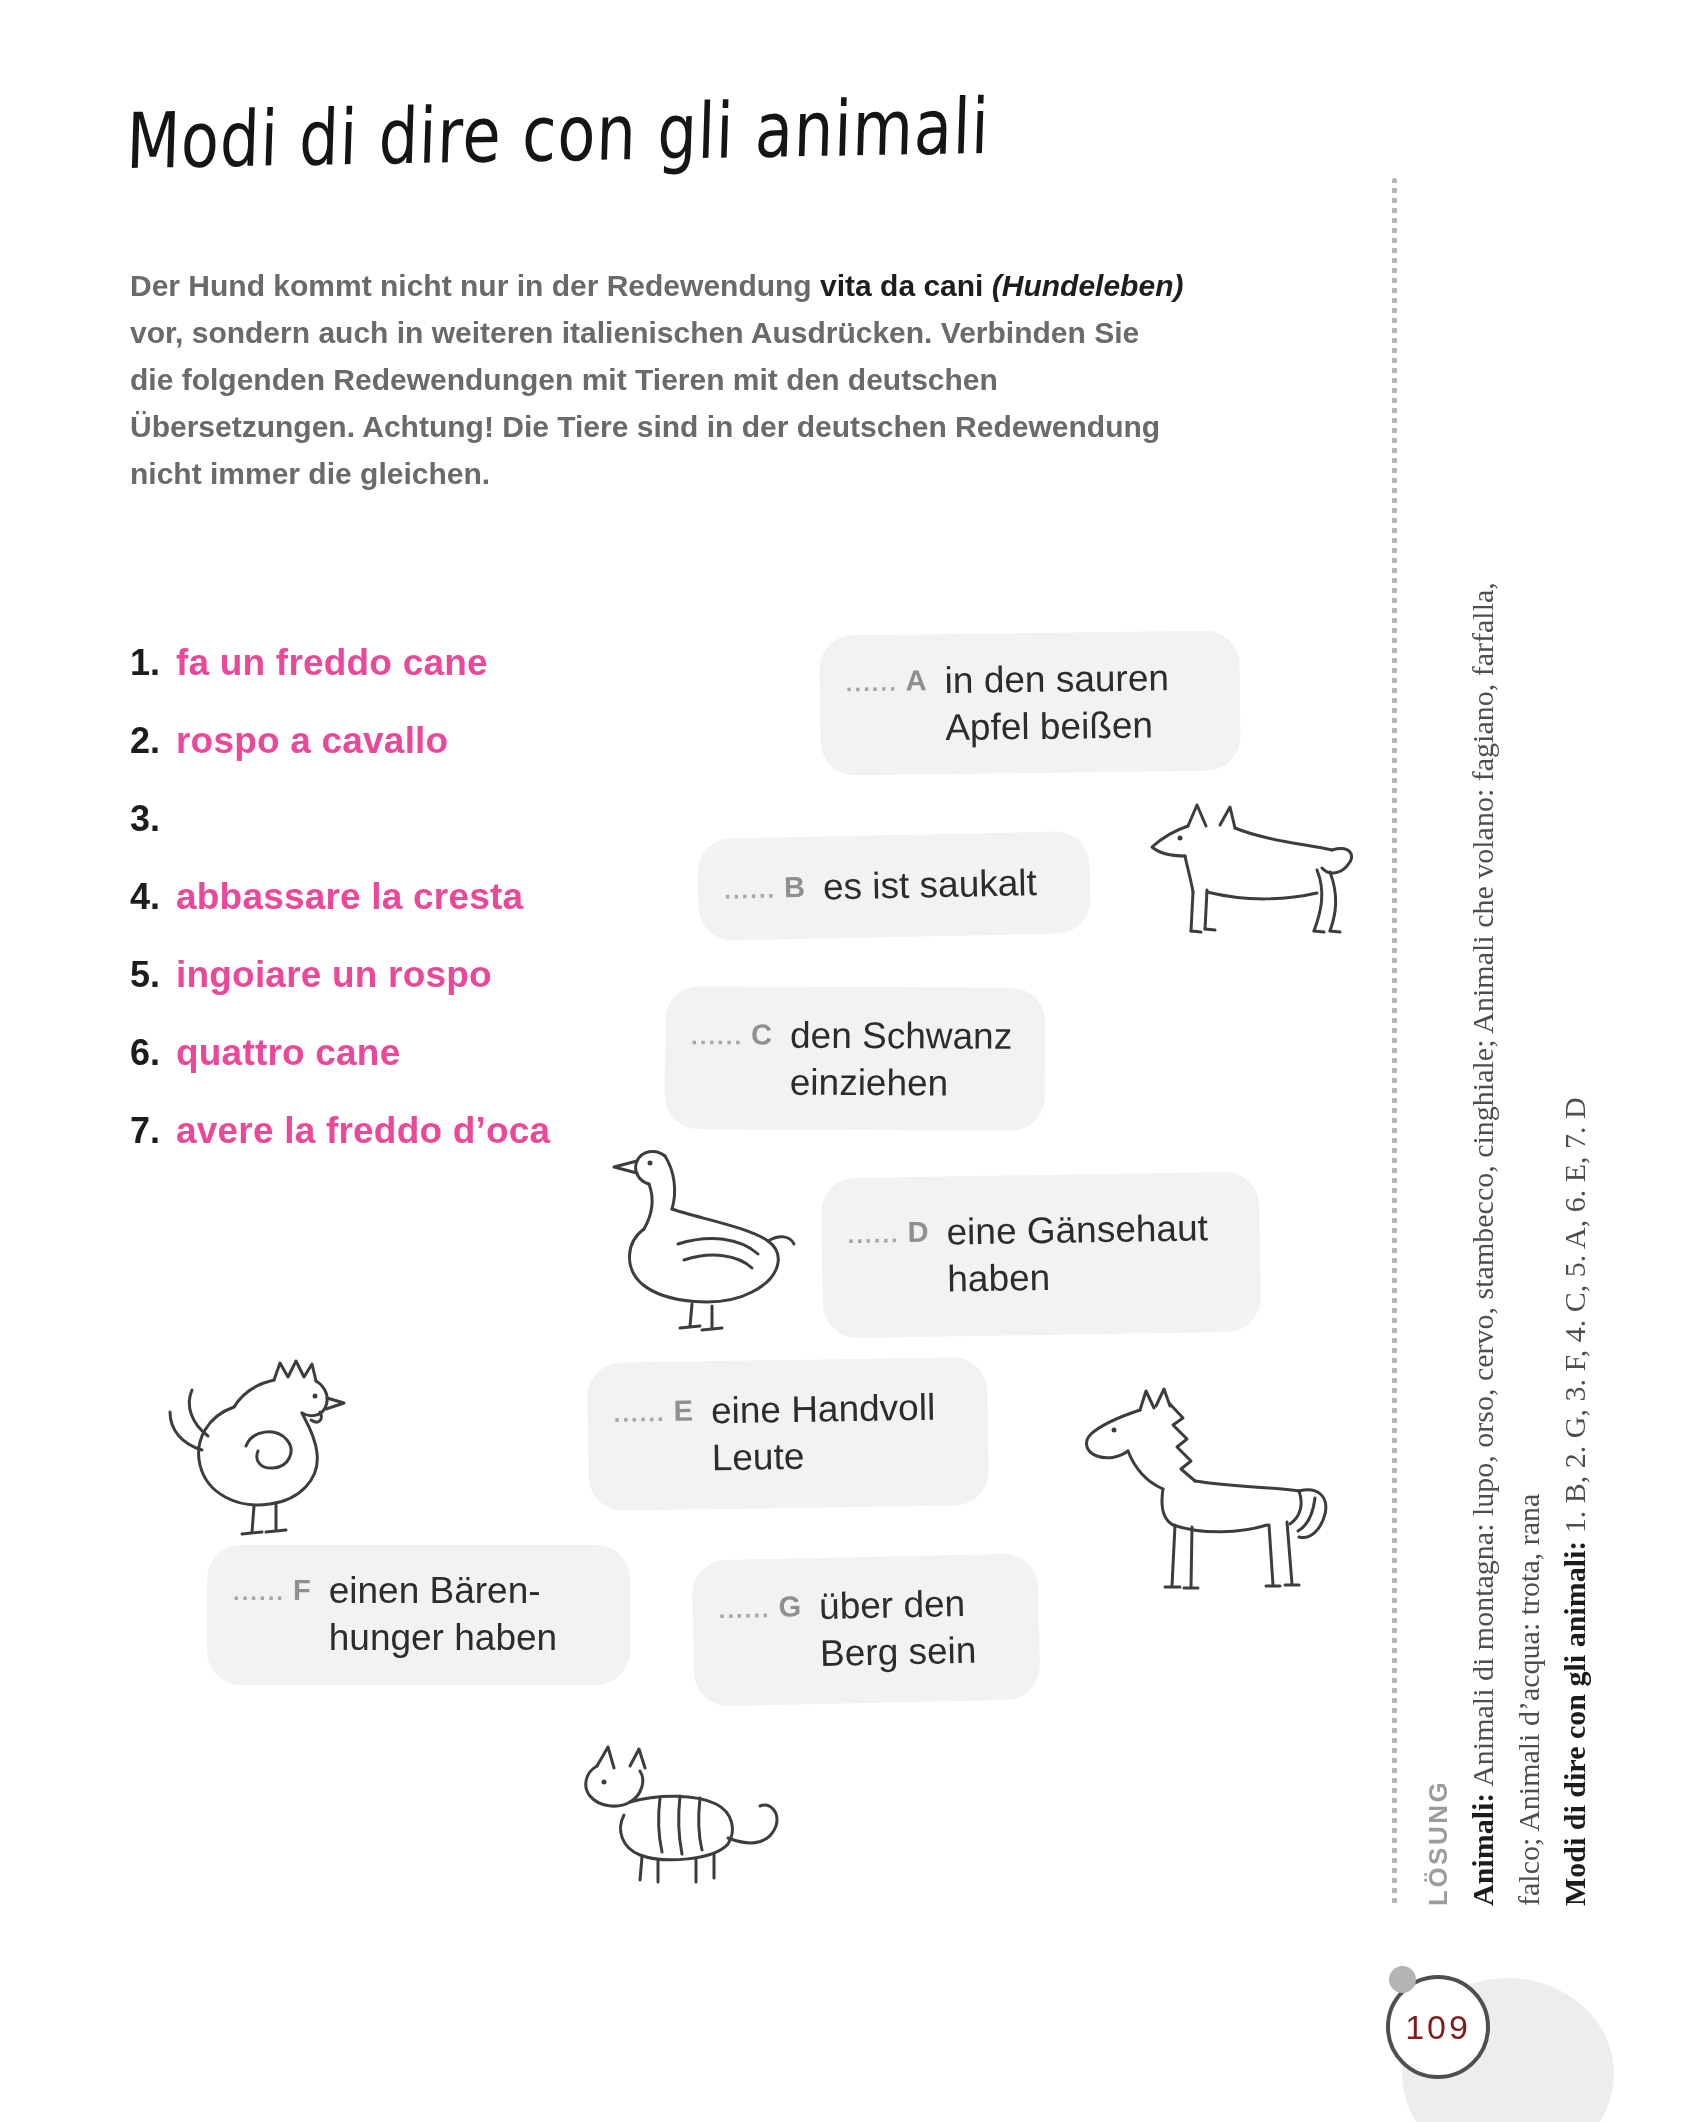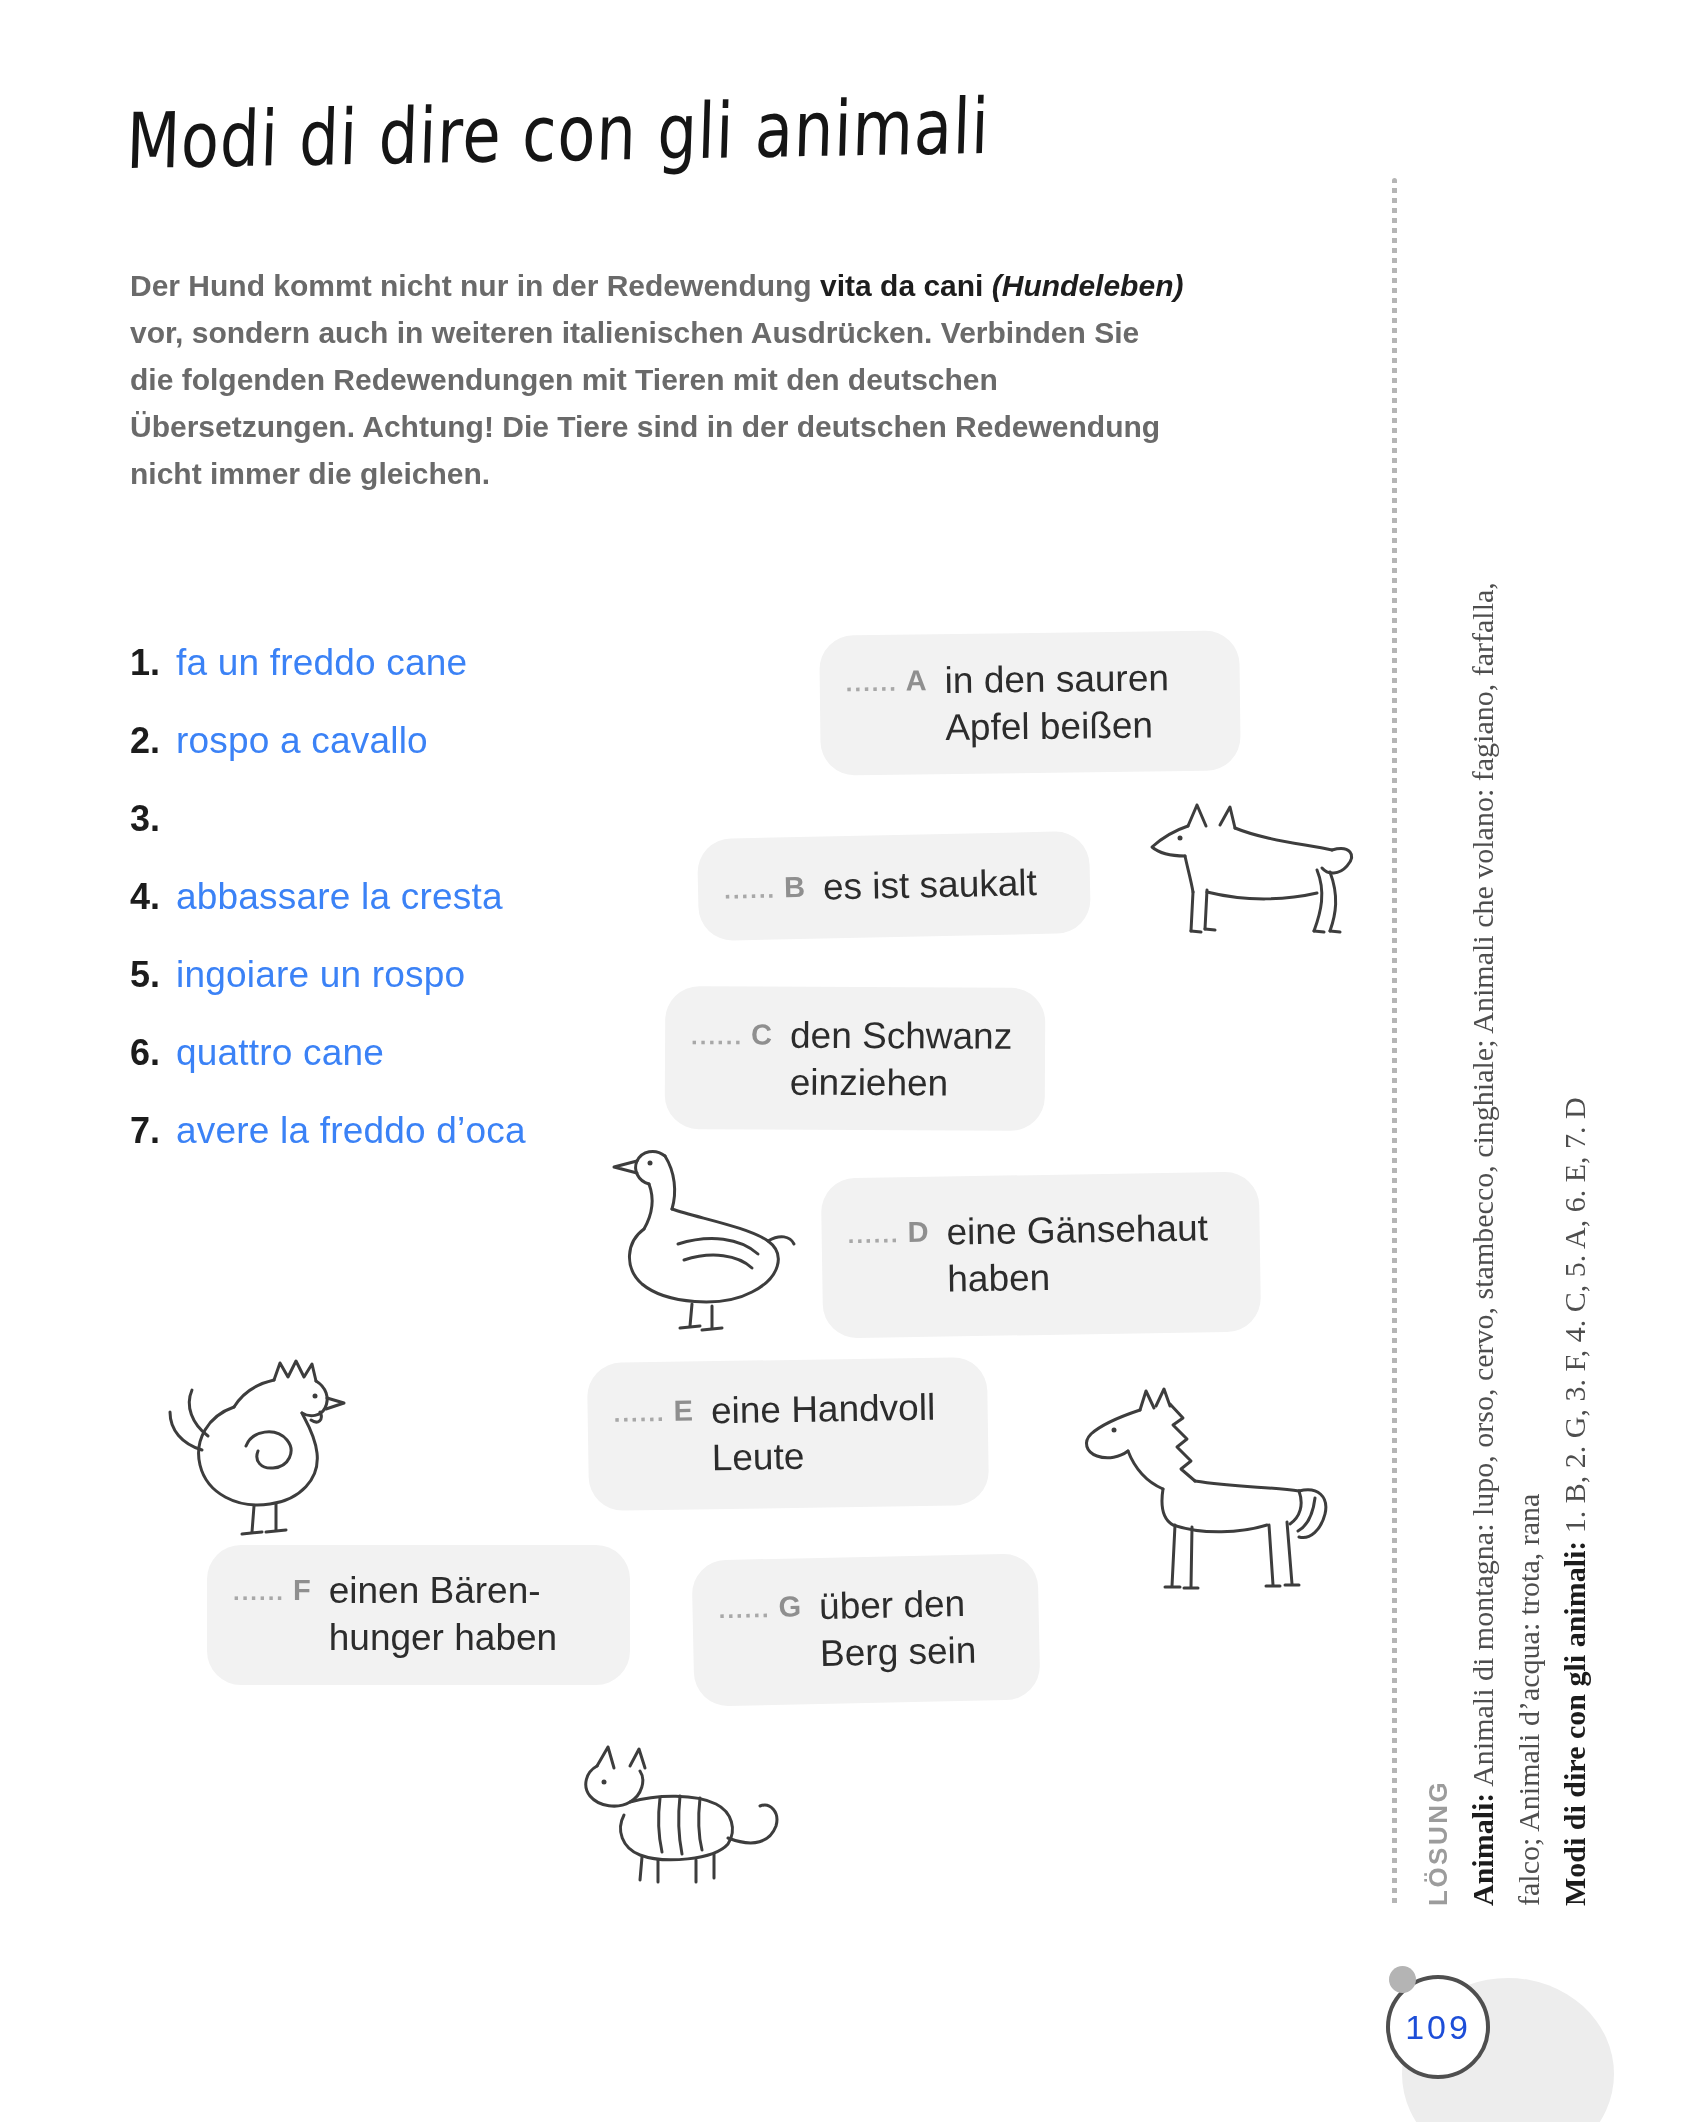--- a/index.html
+++ b/index.html
@@ -23,21 +23,21 @@
   .intro{
     position:absolute;left:130px;top:262px;width:1060px;
     font-size:30px;line-height:47px;font-weight:700;color:#6a6a6a;
   }
   .intro .dark{color:#1d1d1d;}
   .intro .darkital{color:#1d1d1d;font-style:italic;}
   
   .idioms{position:absolute;left:130px;top:642px;}
   .idiom-row{display:flex;height:78px;align-items:flex-start;}
   .idiom-num{width:46px;font-size:36px;font-weight:700;color:#1c1c1c;}
-  .idiom-text{font-size:37px;font-weight:400;color:#3b82f6;letter-spacing:0.2px;white-space:nowrap;}
+  .idiom-text{font-size:37px;font-weight:700;color:#ec4899;letter-spacing:0.2px;white-space:nowrap;}
   
   .abox{
     position:absolute;background:#f2f2f2;border-radius:34px;
     display:flex;align-items:flex-start;
     padding-left:26px;box-sizing:border-box;
   }
   .leader{display:flex;align-items:baseline;line-height:47px;flex:0 0 auto;}
   .dots{font-size:24px;font-weight:700;color:#a8a8a8;letter-spacing:2px;}
   .letter{font-size:29px;font-weight:700;color:#8f8f8f;margin:0 18px 0 8px;}
   .abox-text{font-size:37px;line-height:47px;color:#2c2c2c;font-weight:400;white-space:nowrap;}
@@ -66,21 +66,21 @@
   .sol-line .solbold{font-weight:700;color:#1c1c1c;}
   
   .blob{
     position:absolute;left:1402px;top:1978px;width:212px;height:192px;
     background:#ededed;border-radius:50%;
   }
   .badge{
     position:absolute;left:1386px;top:1975px;width:96px;height:96px;
     background:#ffffff;border:4px solid#4f4f4f;border-radius:50%;
     display:flex;align-items:center;justify-content:center;
-    font-size:34px;color:#1d4ed8;letter-spacing:3px;
+    font-size:34px;color:#7f1d1d;letter-spacing:3px;
   }
   .badge-dot{
     position:absolute;left:1389px;top:1966px;width:27px;height:27px;
     background:#b4b4b4;border-radius:50%;
   }
 </style>
 </head>
 <body>
 
 <div class="page">

